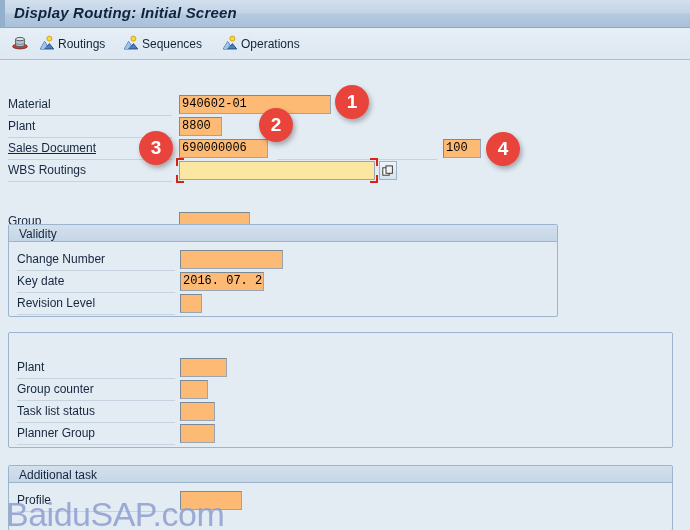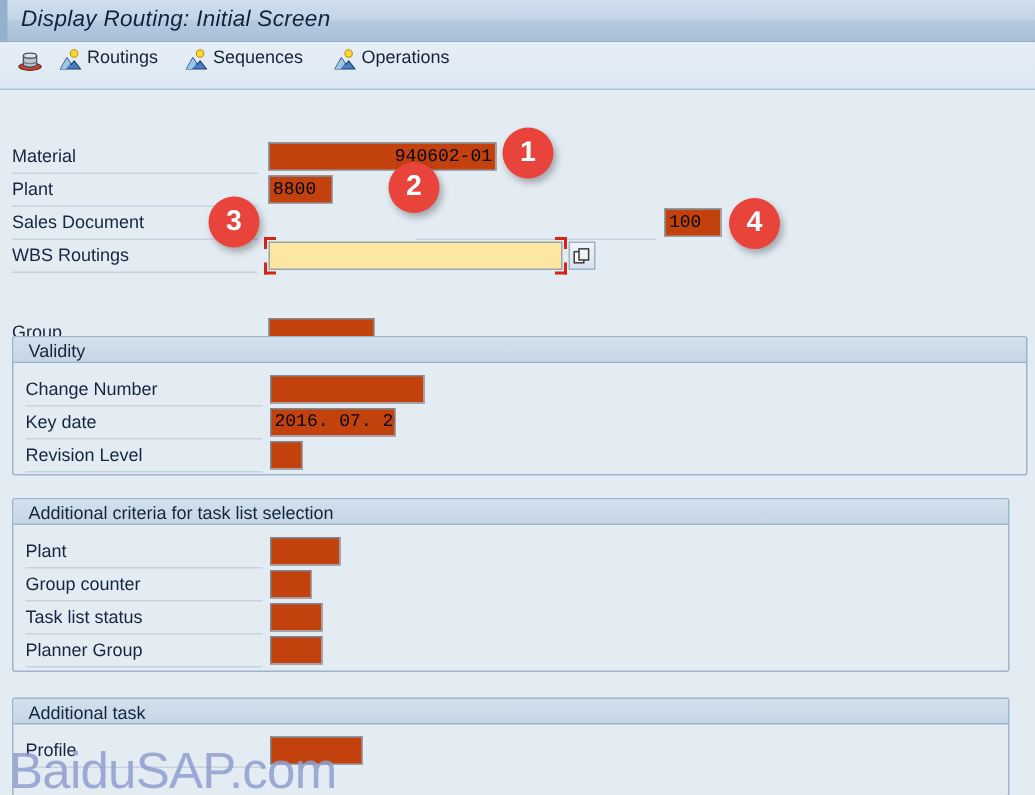--- a/index.html
+++ b/index.html
@@ -31,21 +31,21 @@
     position: absolute;
     left: 0; top: 0;
     width: 5px; height: 27px;
     background: #94b0cc;
   }
   #title-text {
     position: absolute;
     left: 14px;
     top: 4px;
     font-size: 15px;
-    font-weight: normal;
+    font-weight: bold;
     font-style: italic;
     letter-spacing: 0.2px;
     color: #10233c;
     white-space: nowrap;
   }
 
   
   #toolbar {
     position: absolute;
     left: 0; top: 28px;
@@ -53,20 +53,21 @@
     height: 32px;
     background: linear-gradient(to bottom, #e6eef6 0%, #dde8f2 100%);
     border-bottom: 1px solid #a9bed3;
     box-sizing: border-box;
   }
   .tbtn {
     position: absolute;
     top: 4px;
     height: 24px;
     display: flex;
+    align-items: center;
     gap: 3px;
     padding: 0 3px;
     cursor: default;
     white-space: nowrap;
   }
   .tbtn .lbl {
     font-size: 12px;
     color: #132338;
     line-height: 1;
   }
@@ -91,21 +92,21 @@
     top: 3px;
     font-size: 12px;
     color: #15273f;
     white-space: nowrap;
   }
   .fld {
     position: absolute;
     top: 1px;
     box-sizing: border-box;
     height: 19px;
-    background: #c2410c;
+    background: #fdba74;
     border: 1px solid #9aa5b1;
     border-top-color: #7d8995;
     border-left-color: #7d8995;
     font-family: "Liberation Mono", monospace;
     font-size: 12px;
     color: #000;
     line-height: 17px;
     padding: 0 2px;
     white-space: nowrap;
     overflow: hidden;
@@ -251,34 +252,35 @@
         <path d="M1.3 14 L5.6 6.6 L8.6 11 L10.4 8.6 L14.7 14 Z" fill="#4a7fc1" stroke="#1d3f6e" stroke-width="0.8" stroke-linejoin="round"></path>
         <path d="M1.3 14 L5.6 6.6 L8.0 10.2 L5.0 14 Z" fill="#9ec6ea"></path>
       </svg>
     </span>
     <span class="lbl">Operations</span>
   </div>
 </div>
 
 <div id="formarea">
 
-  <div class="row" style="top:33px;width:690px;text-align:right;">
+  <div class="row" style="top:33px;width:690px;">
     <div class="lab" style="left:8px;">Material</div>
     <div class="fld" style="left:179px;width:152px;">940602-01</div>
     <div class="sep" style="left:8px;top:21px;width:164px;"></div>
   </div>
 
   <div class="row" style="top:55px;width:690px;">
     <div class="lab" style="left:8px;">Plant</div>
     <div class="fld" style="left:179px;width:43px;">8800</div>
     <div class="sep" style="left:8px;top:21px;width:164px;"></div>
   </div>
 
   <div class="row" style="top:77px;width:690px;">
-    <div class="lab" style="left:8px;">Sales Document</div>
+    <div class="lab" style="left:8px;text-decoration:underline;">Sales Document</div>
+    <div class="fld" style="left:179px;width:89px;">690000006</div>
     <div class="fld" style="left:443px;width:38px;">100</div>
     <div class="sep" style="left:8px;top:21px;width:164px;"></div>
     <div class="sep" style="left:277px;top:21px;width:160px;"></div>
   </div>
 
   <div class="row" style="top:99px;width:690px;">
     <div class="lab" style="left:8px;">WBS Routings</div>
     <div class="focus-wrap" style="left:179px;top:1px;width:196px;height:19px;">
       <div class="fc tl"></div>
         <div class="fc tr"></div>
@@ -294,21 +296,21 @@
     </div>
     <div class="sep" style="left:8px;top:21px;width:164px;"></div>
   </div>
 
   <div class="row" style="top:150px;width:690px;text-align:center;">
     <div class="lab" style="left:8px;">Group</div>
     <div class="fld" style="left:179px;width:71px;"></div>
     <div class="sep" style="left:8px;top:21px;width:164px;"></div>
   </div>
 
-  <div class="group" style="left:8px;top:163px;width:677px;height:93px;">
+  <div class="group" style="left:8px;top:163px;width:550px;height:93px;">
     <div class="ghead">
       <div class="gtitle">Validity</div>
     </div>
 
     <div class="row" style="top:24px;width:665px;">
       <div class="lab" style="left:8px;">Change Number</div>
       <div class="fld" style="left:171px;width:103px;"></div>
       <div class="sep" style="left:8px;top:21px;width:158px;"></div>
     </div>
 
@@ -319,23 +321,20 @@
     </div>
 
     <div class="row" style="top:68px;width:665px;">
       <div class="lab" style="left:8px;">Revision Level</div>
       <div class="fld" style="left:171px;width:22px;"></div>
       <div class="sep" style="left:8px;top:21px;width:158px;"></div>
     </div>
   </div>
 
   <div class="group" style="left:8px;top:271px;width:665px;height:116px;">
-    <div class="ghead">
-      <div class="gtitle">Additional criteria for task list selection</div>
-    </div>
 
     <div class="row" style="top:24px;width:665px;">
       <div class="lab" style="left:8px;">Plant</div>
       <div class="fld" style="left:171px;width:47px;"></div>
       <div class="sep" style="left:8px;top:21px;width:158px;"></div>
     </div>
 
     <div class="row" style="top:46px;width:665px;">
       <div class="lab" style="left:8px;">Group counter</div>
       <div class="fld" style="left:171px;width:28px;"></div>

